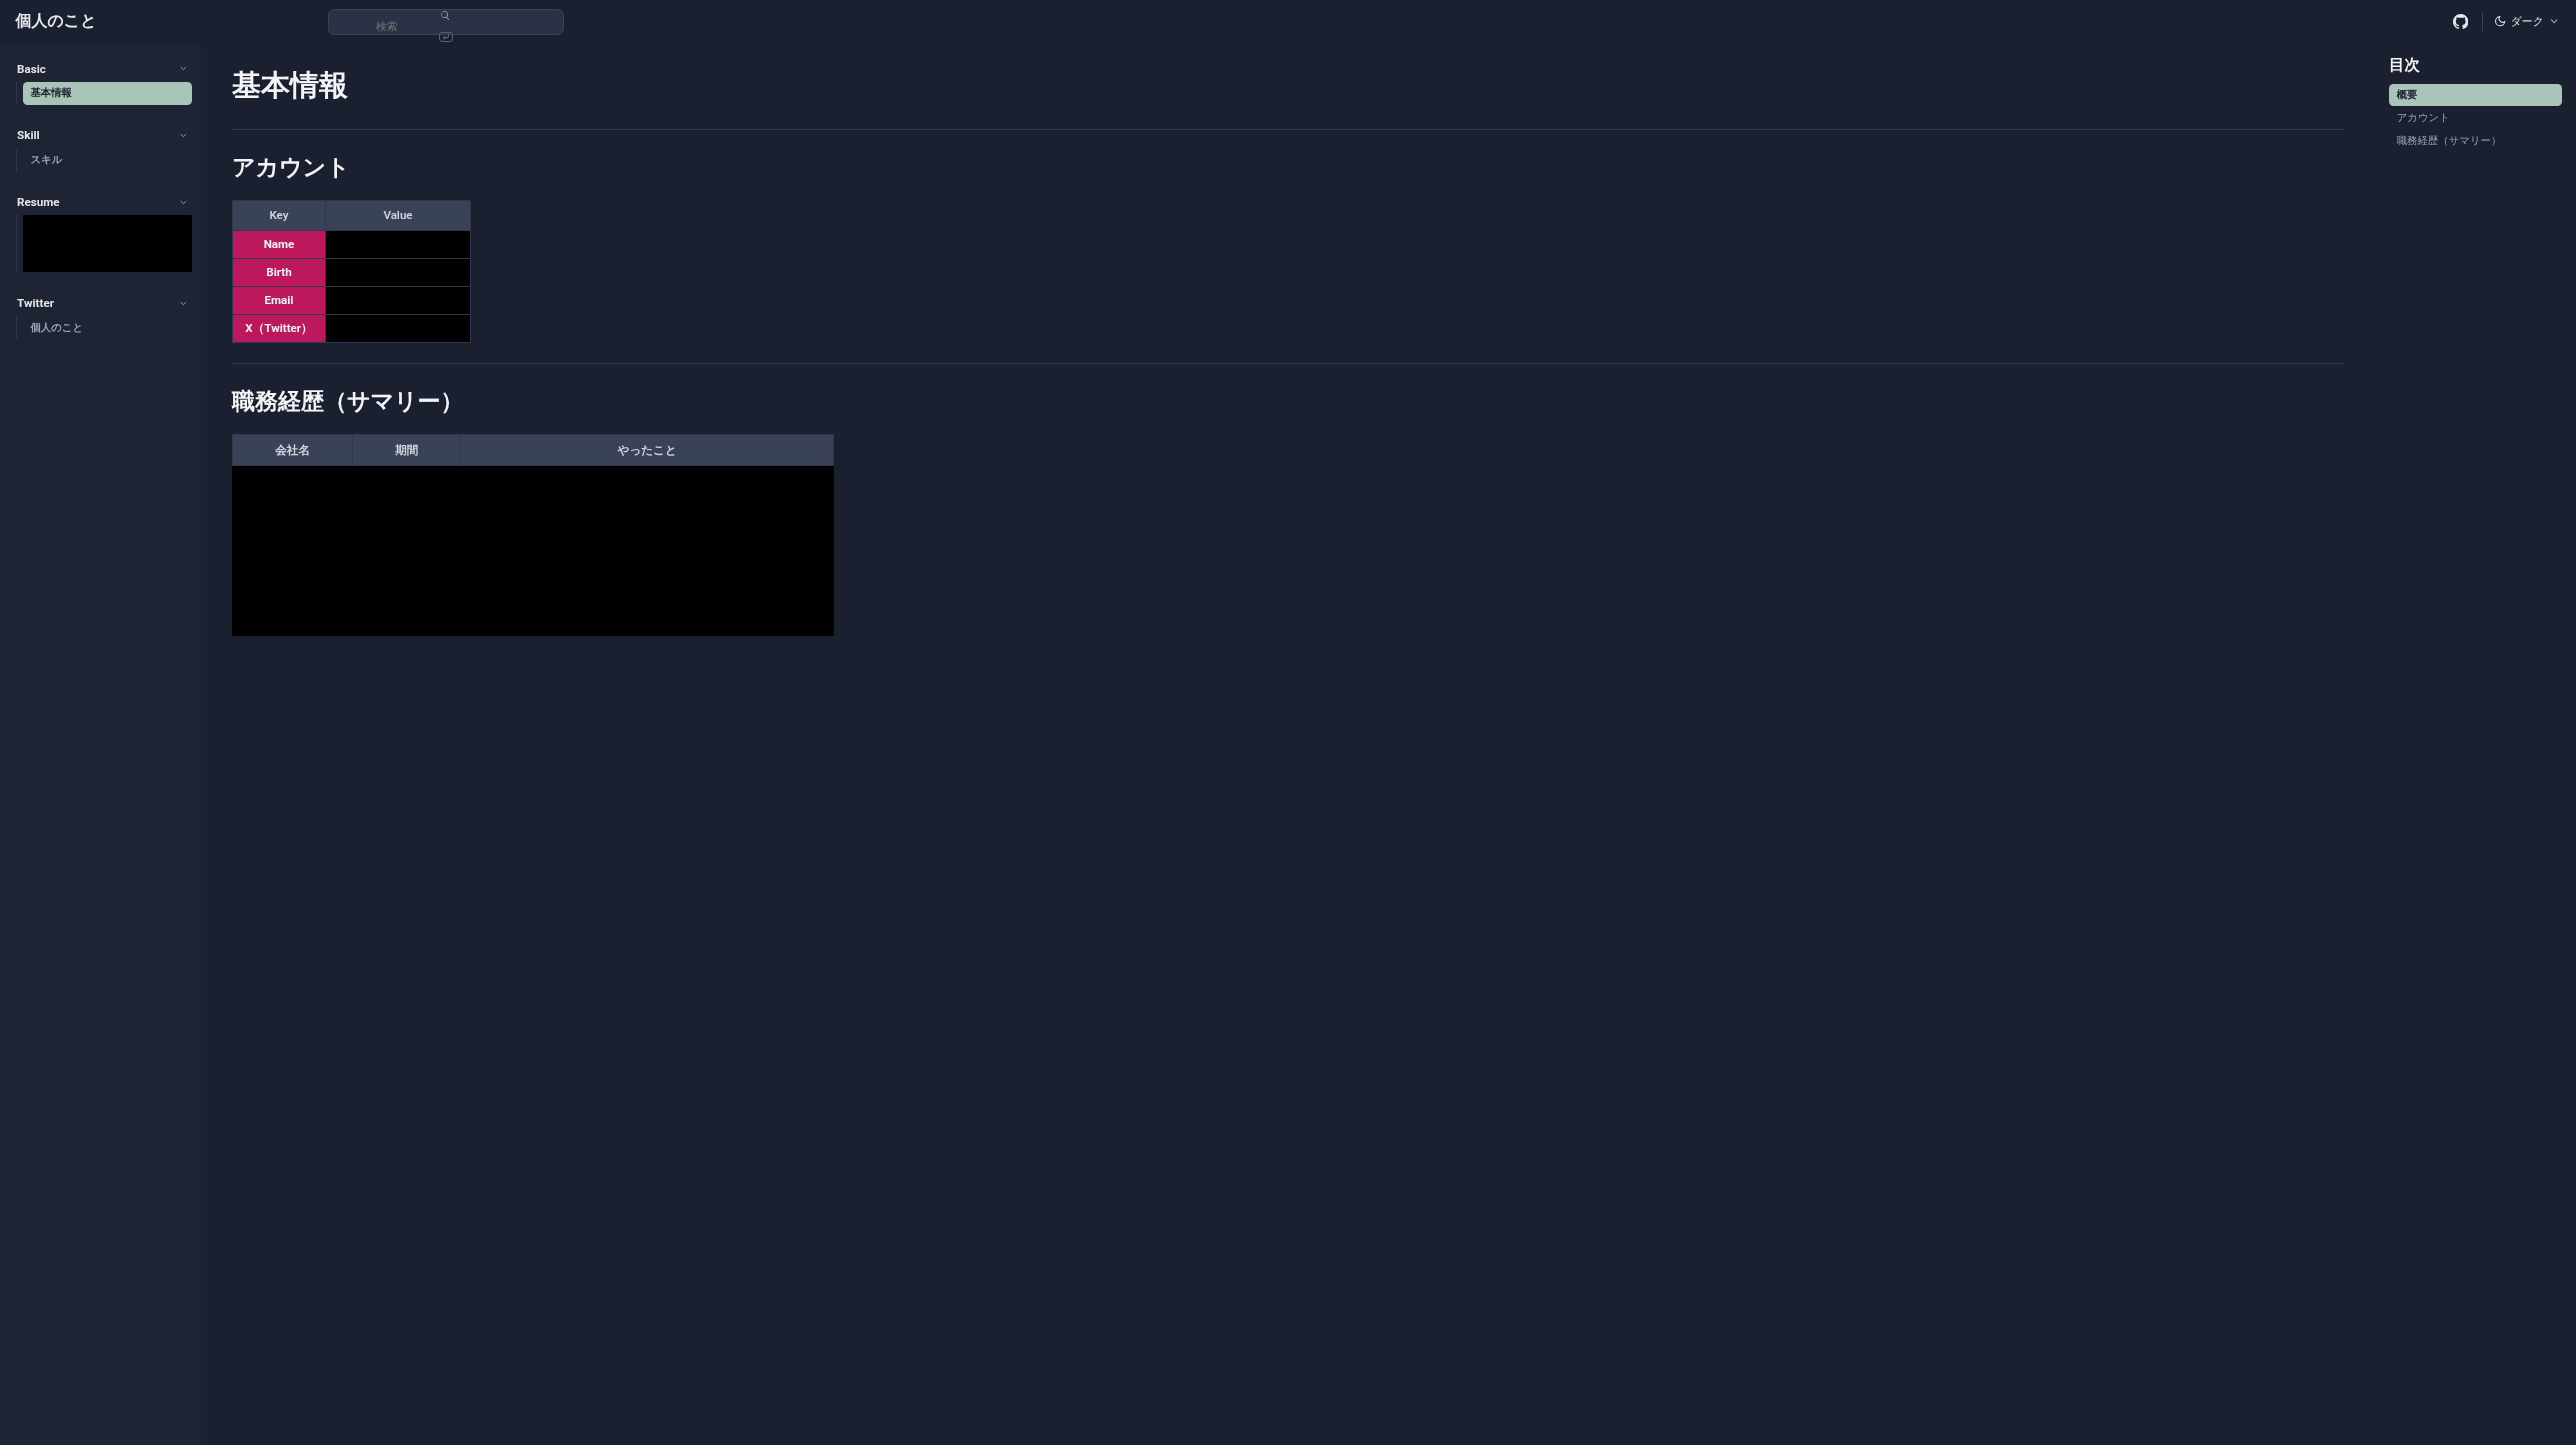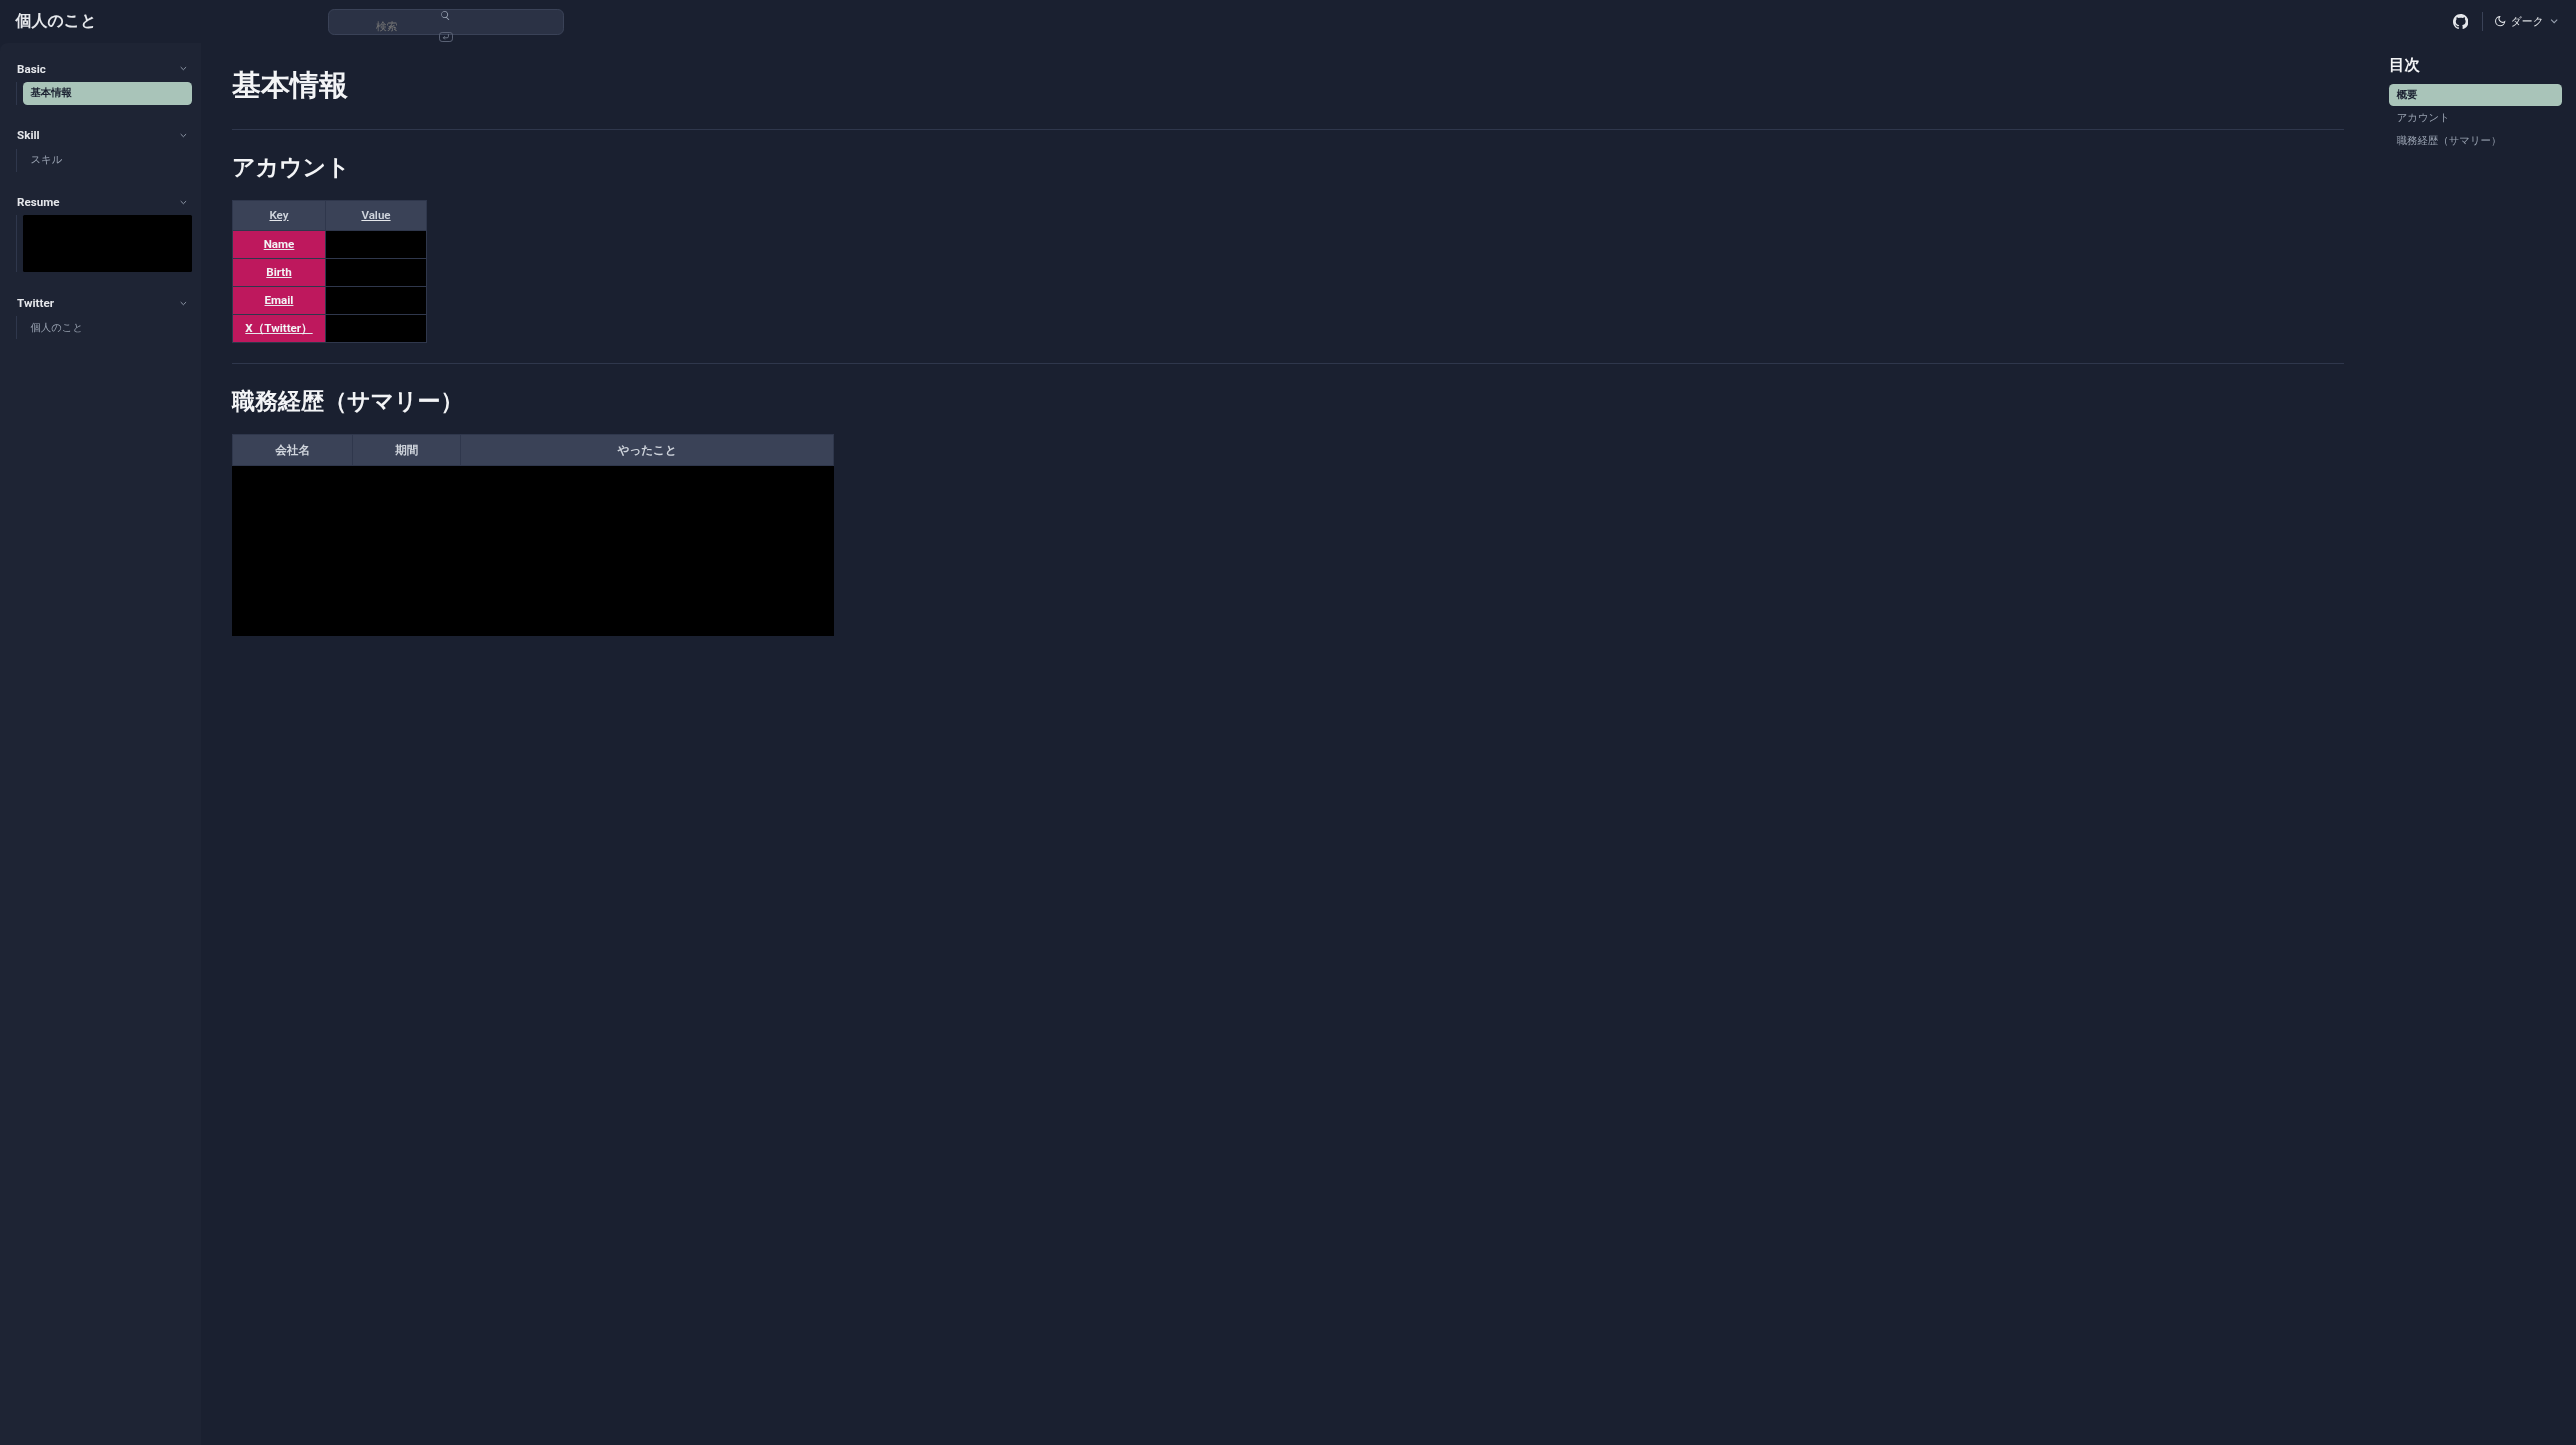--- a/index.html
+++ b/index.html
@@ -102,20 +102,21 @@
   .nav-head svg { width: 10.8px; height: 10.8px; stroke: #9aa3b2; fill: none; stroke-width: 2; }
   .nav-children { padding-left: 6.2px; border-left: 0.8px solid #2f374c; margin-left: 1.5px; }
   .nav-item {
     display: block;
     padding: 4.6px 7.7px;
     font-size: 10.4px;
     color: #9aa3b2;
     border-radius: 4.6px;
     margin: 1.5px 0;
     cursor: pointer;
+    font-weight: bold;
   }
   .nav-item.active {
     background: #a9c4b9;
     color: #1a2030;
     font-weight: 600;
   }
   .redacted-block {
     background: #000;
     height: 57px;
     border-radius: 1.5px;
@@ -141,21 +142,21 @@
     font-size: 23px;
     font-weight: 800;
     color: #f3f4f6;
     margin-bottom: 17px;
   }
 
   table {
     border-collapse: collapse;
     background: transparent;
   }
-  table.account-table { width: 195px; text-decoration: underline; }
+  table.account-table { width: 239px; }
   table th {
     background: #3a4257;
     color: #cfd4dc;
     font-weight: 600;
     font-size: 11.6px;
     padding: 7.7px 12.3px;
     text-align: center;
     border: 0.8px solid #2f374c;
   }
   table td {

